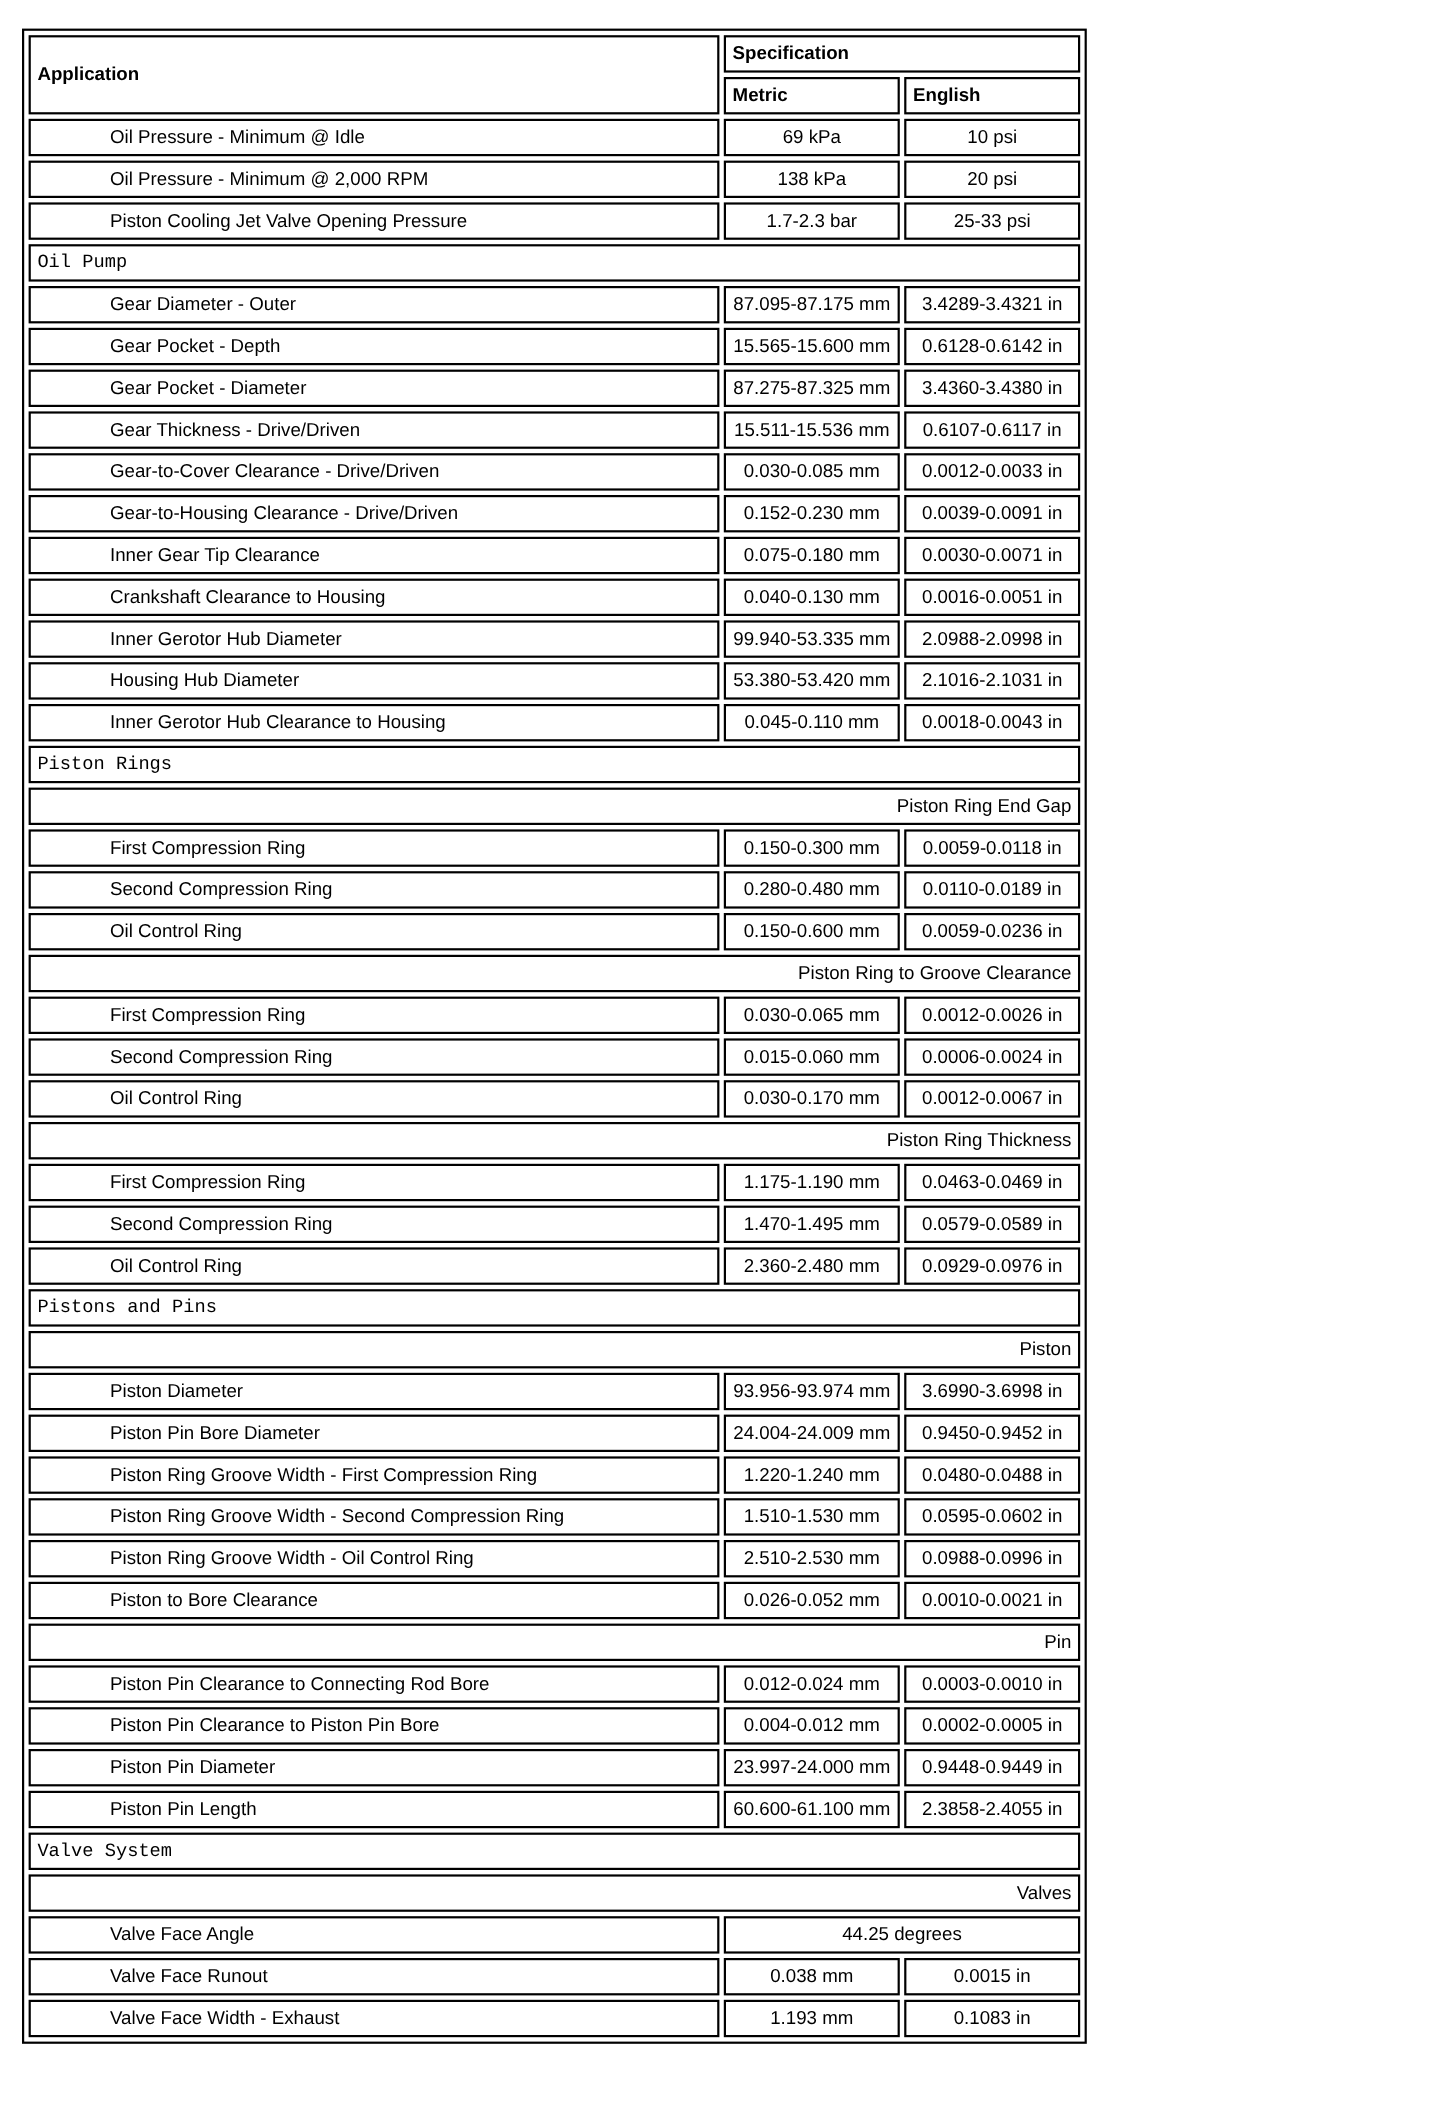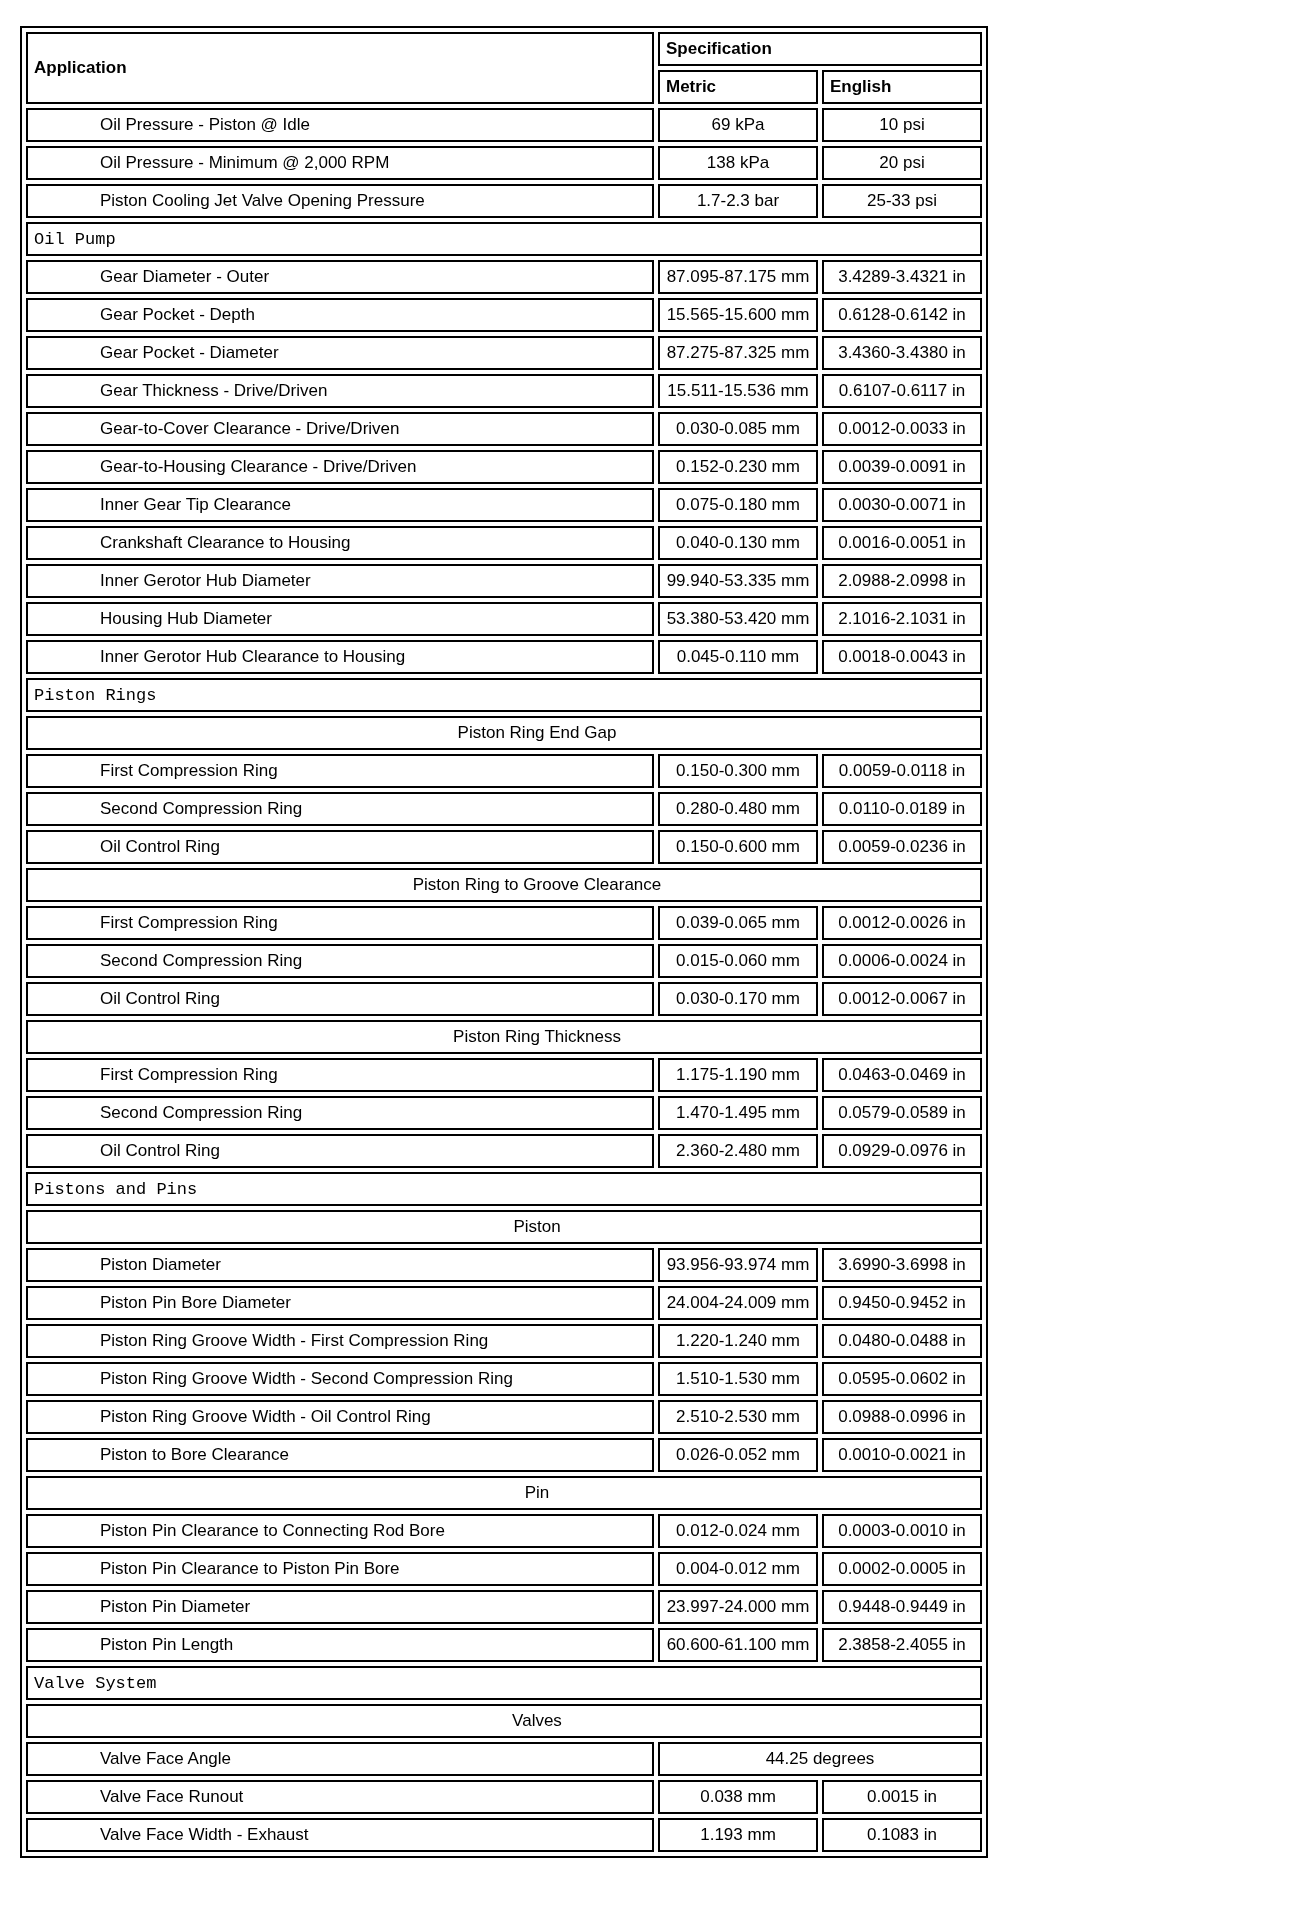--- a/index.html
+++ b/index.html
@@ -44,21 +44,21 @@
   td.app {
     text-align: left;
     padding-left: 72px;
   }
   td.section {
     text-align: left;
     padding-left: 6px;
     font-family: Liberation Mono, monospace;
   }
   td.subsection {
-    text-align: center;
+    text-align: right;
     padding-left: 72px;
   }
   td.val {
     text-align: center;
   }
 </style>
 </head>
 <body>
 
 <div class="page">
@@ -73,21 +73,21 @@
         <th rowspan="2">Application</th>
         <th colspan="2">Specification</th>
       </tr>
       <tr>
         <th>Metric</th>
         <th>English</th>
       </tr>
     </thead>
     <tbody id="spec-rows">
         <tr>
-          <td class="app">Oil Pressure - Piston @ Idle</td>
+          <td class="app">Oil Pressure - Minimum @ Idle</td>
           <td class="val">69 kPa</td>
           <td class="val">10 psi</td>
         </tr>
         <tr>
           <td class="app">Oil Pressure - Minimum @ 2,000 RPM</td>
           <td class="val">138 kPa</td>
           <td class="val">20 psi</td>
         </tr>
         <tr>
           <td class="app">Piston Cooling Jet Valve Opening Pressure</td>
@@ -171,21 +171,21 @@
         <tr>
           <td class="app">Oil Control Ring</td>
           <td class="val">0.150-0.600 mm</td>
           <td class="val">0.0059-0.0236 in</td>
         </tr>
         <tr>
           <td class="subsection" colspan="3">Piston Ring to Groove Clearance</td>
         </tr>
         <tr>
           <td class="app">First Compression Ring</td>
-          <td class="val">0.039-0.065 mm</td>
+          <td class="val">0.030-0.065 mm</td>
           <td class="val">0.0012-0.0026 in</td>
         </tr>
         <tr>
           <td class="app">Second Compression Ring</td>
           <td class="val">0.015-0.060 mm</td>
           <td class="val">0.0006-0.0024 in</td>
         </tr>
         <tr>
           <td class="app">Oil Control Ring</td>
           <td class="val">0.030-0.170 mm</td>

